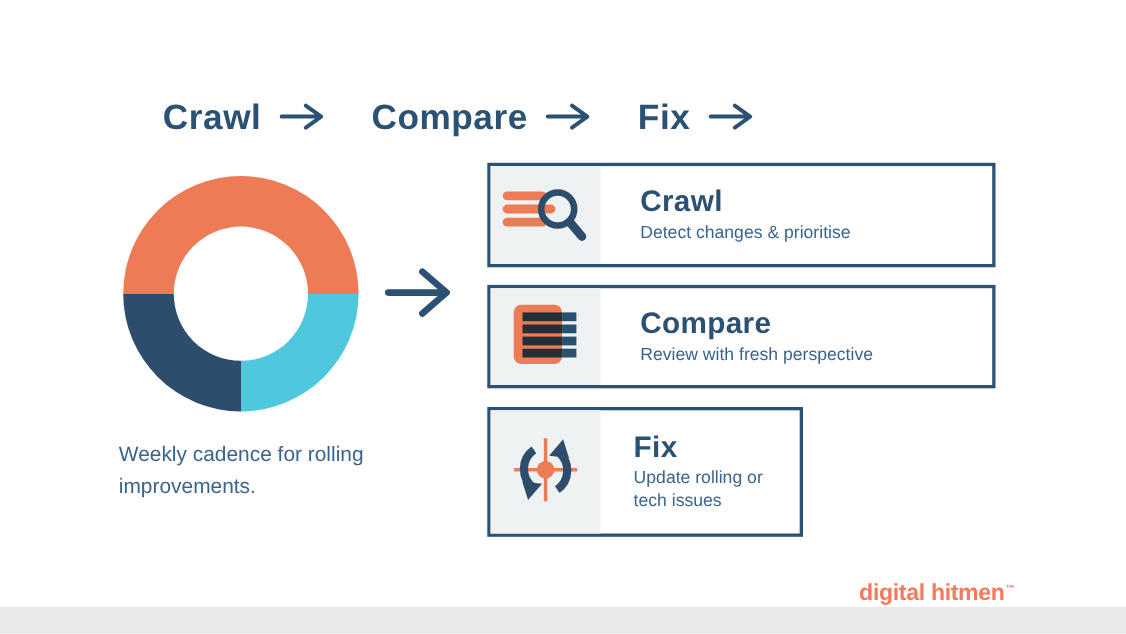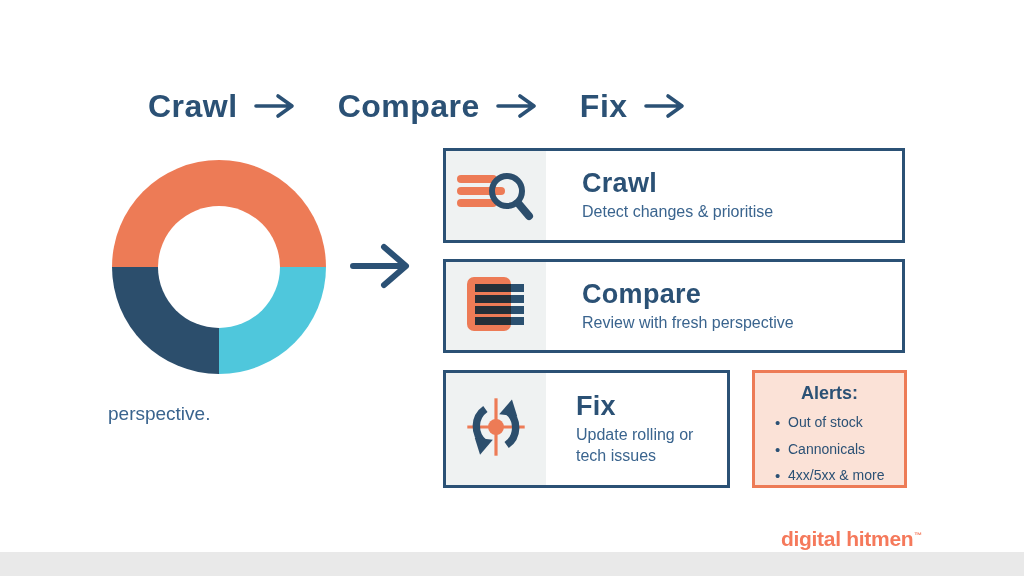--- a/index.html
+++ b/index.html
@@ -137,21 +137,22 @@
         </svg>
     </span>
   </div>
 
   <div class="donut">
     <div class="donut-ring"></div>
     <div class="donut-hole"></div>
   </div>
 
   <div class="caption">
-    <div>perspective.</div>
+    <div>Weekly cadence for rolling</div>
+    <div>improvements.</div>
   </div>
 
   <div class="flow-arrow">
     <svg width="62" height="48" viewBox="0 0 62 48">
         <path d="M3 24 H52 M34 5 L56 24 L34 43" fill="none" stroke="#2B5175" stroke-width="6" stroke-linecap="round" stroke-linejoin="round"></path>
       </svg>
   </div>
 
   <div class="card card-1">
     <div class="icon-panel">
@@ -208,24 +209,16 @@
           <circle cx="32" cy="32" r="7.5" fill="#ED7B56"></circle>
         </svg>
       </span>
     </div>
     <div class="card-text">
       <div class="card-title">Fix</div>
       <div class="card-subtitle">Update rolling or tech issues</div>
     </div>
   </div>
 
-  <div class="alerts">
-    <div class="alerts-title">Alerts:</div>
-    <ul class="alerts-list">
-      <li>Out of stock</li>
-      <li>Cannonicals</li>
-      <li>4xx/5xx &amp; more</li>
-    </ul>
-  </div>
 
   <div class="logo"><span>digital hitmen</span><sup>™</sup></div>
 
 </div>
 
 </body></html>

